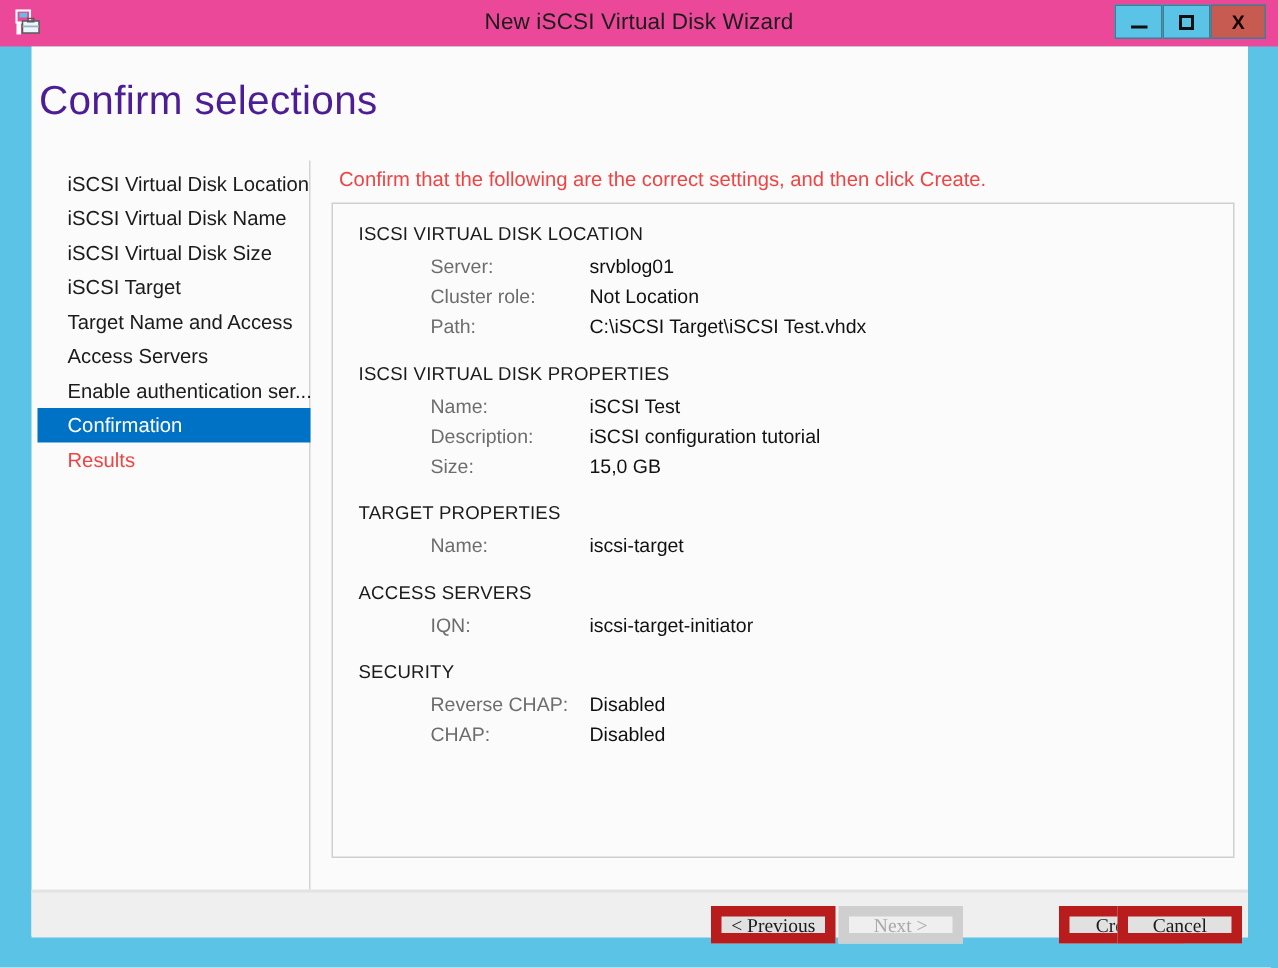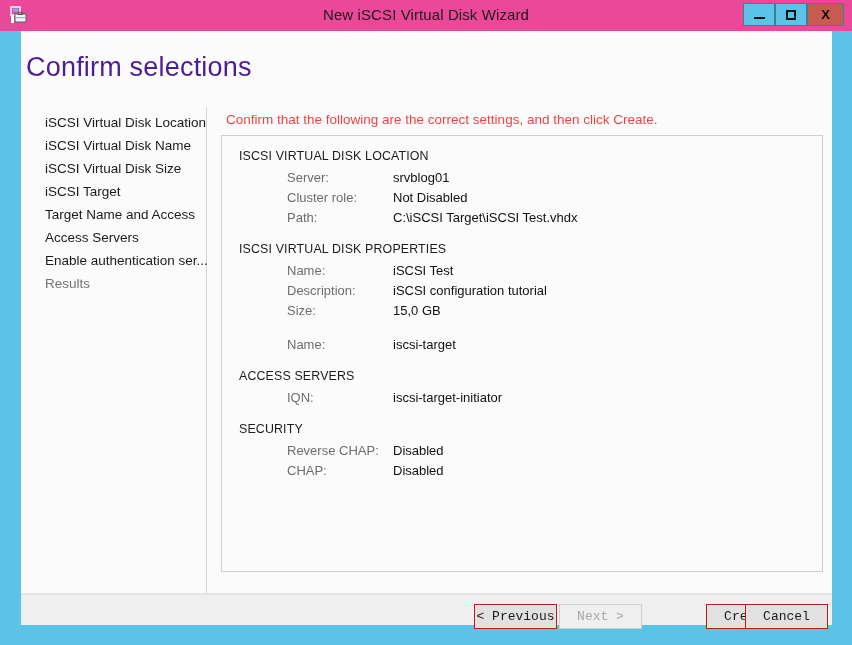--- a/index.html
+++ b/index.html
@@ -120,21 +120,21 @@
     color: #1b1b1b;
     white-space: nowrap;
     overflow: hidden;
     box-sizing: border-box;
   }
   .nav-item.selected {
     background: #0072C6;
     color: #ffffff;
   }
   .nav-item.disabled {
-    color: #737373;
+    color: #ef4444;
   }
 
   
   #content-intro {
     position: absolute;
     left: 205px; top: 81px;
     font-size: 13.5px;
     color: #ef4444;
     white-space: nowrap;
   }
@@ -191,24 +191,24 @@
     position: absolute;
     left: 0; top: 562px;
     width: 811px; height: 1px;
     background: #e4e4e4;
   }
   .wizbtn {
     position: absolute;
     top: 9px;
     height: 25px;
     background: #E1E1E1;
-    border: 1px solid #b91c1c;
+    border: 7px solid #b91c1c;
     box-sizing: border-box;
     font-size: 13px;
-    font-family: Liberation Mono, monospace;
+    font-family: Liberation Serif, serif;
     color: #1b1b1b;
     display: flex;
     align-items: center;
     justify-content: center;
     padding: 0;
   }
   .wizbtn.disabled {
     color: #A8A8A8;
     border-color: #CFCFCF;
     background: #EFEFEF;
@@ -252,40 +252,42 @@
     <div id="sidebar-divider"></div>
 
     <nav id="sidebar">
         <div class="nav-item">iSCSI Virtual Disk Location</div>
         <div class="nav-item">iSCSI Virtual Disk Name</div>
         <div class="nav-item">iSCSI Virtual Disk Size</div>
         <div class="nav-item">iSCSI Target</div>
         <div class="nav-item">Target Name and Access</div>
         <div class="nav-item">Access Servers</div>
         <div class="nav-item">Enable authentication ser...</div>
+        <div class="nav-item selected">Confirmation</div>
         <div class="nav-item disabled">Results</div>
       </nav>
 
     <div id="content-intro">Confirm that the following are the correct settings, and then click Create.</div>
 
     <div id="summary-panel">
       <div class="summary-inner" id="summary-inner">
           <div class="sec-group">
             <div class="sec-head">ISCSI VIRTUAL DISK LOCATION</div>
             <div class="sec-row"><span class="sec-label">Server:</span><span class="sec-value">srvblog01</span></div>
-            <div class="sec-row"><span class="sec-label">Cluster role:</span><span class="sec-value">Not Disabled</span></div>
+            <div class="sec-row"><span class="sec-label">Cluster role:</span><span class="sec-value">Not Location</span></div>
             <div class="sec-row"><span class="sec-label">Path:</span><span class="sec-value">C:\iSCSI Target\iSCSI Test.vhdx</span></div>
           </div>
           <div class="sec-group">
             <div class="sec-head">ISCSI VIRTUAL DISK PROPERTIES</div>
             <div class="sec-row"><span class="sec-label">Name:</span><span class="sec-value">iSCSI Test</span></div>
             <div class="sec-row"><span class="sec-label">Description:</span><span class="sec-value">iSCSI configuration tutorial</span></div>
             <div class="sec-row"><span class="sec-label">Size:</span><span class="sec-value">15,0 GB</span></div>
           </div>
           <div class="sec-group">
+            <div class="sec-head">TARGET PROPERTIES</div>
             <div class="sec-row"><span class="sec-label">Name:</span><span class="sec-value">iscsi-target</span></div>
           </div>
           <div class="sec-group">
             <div class="sec-head">ACCESS SERVERS</div>
             <div class="sec-row"><span class="sec-label">IQN:</span><span class="sec-value">iscsi-target-initiator</span></div>
           </div>
           <div class="sec-group">
             <div class="sec-head">SECURITY</div>
             <div class="sec-row"><span class="sec-label">Reverse CHAP:</span><span class="sec-value">Disabled</span></div>
             <div class="sec-row"><span class="sec-label">CHAP:</span><span class="sec-value">Disabled</span></div>

